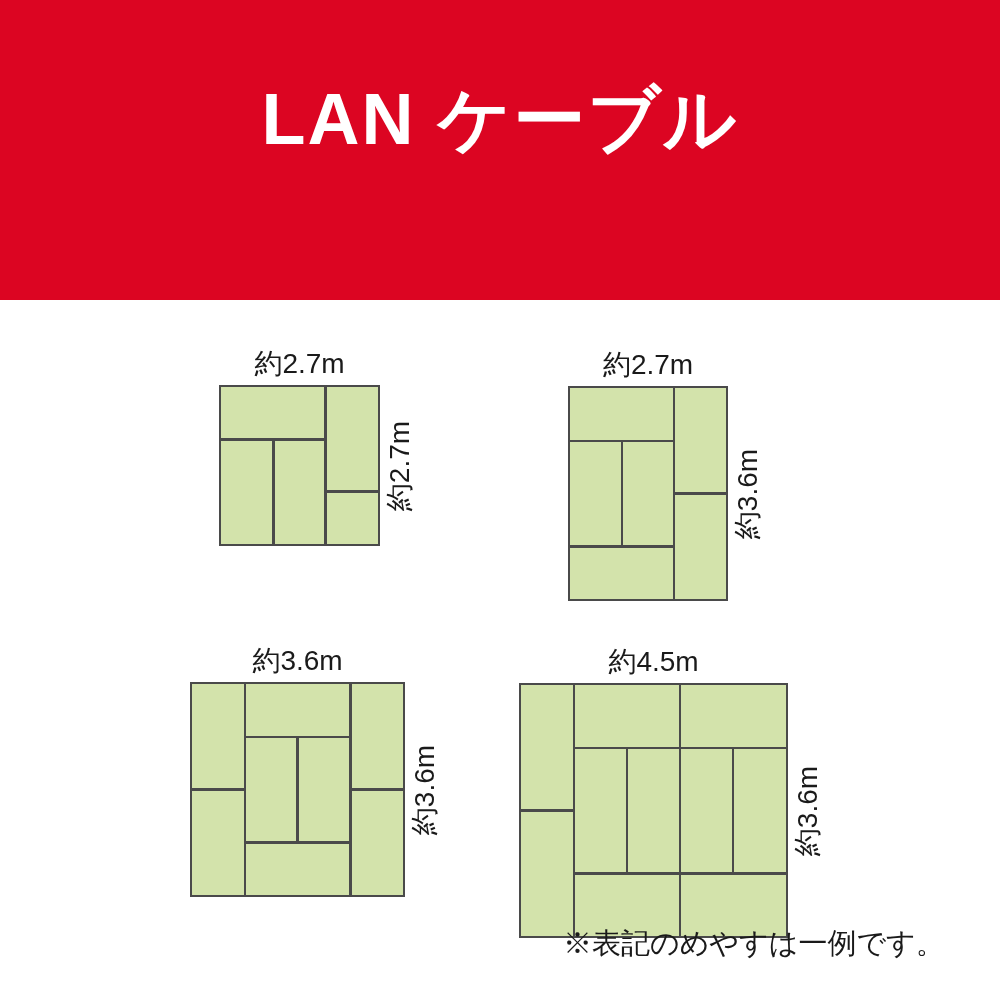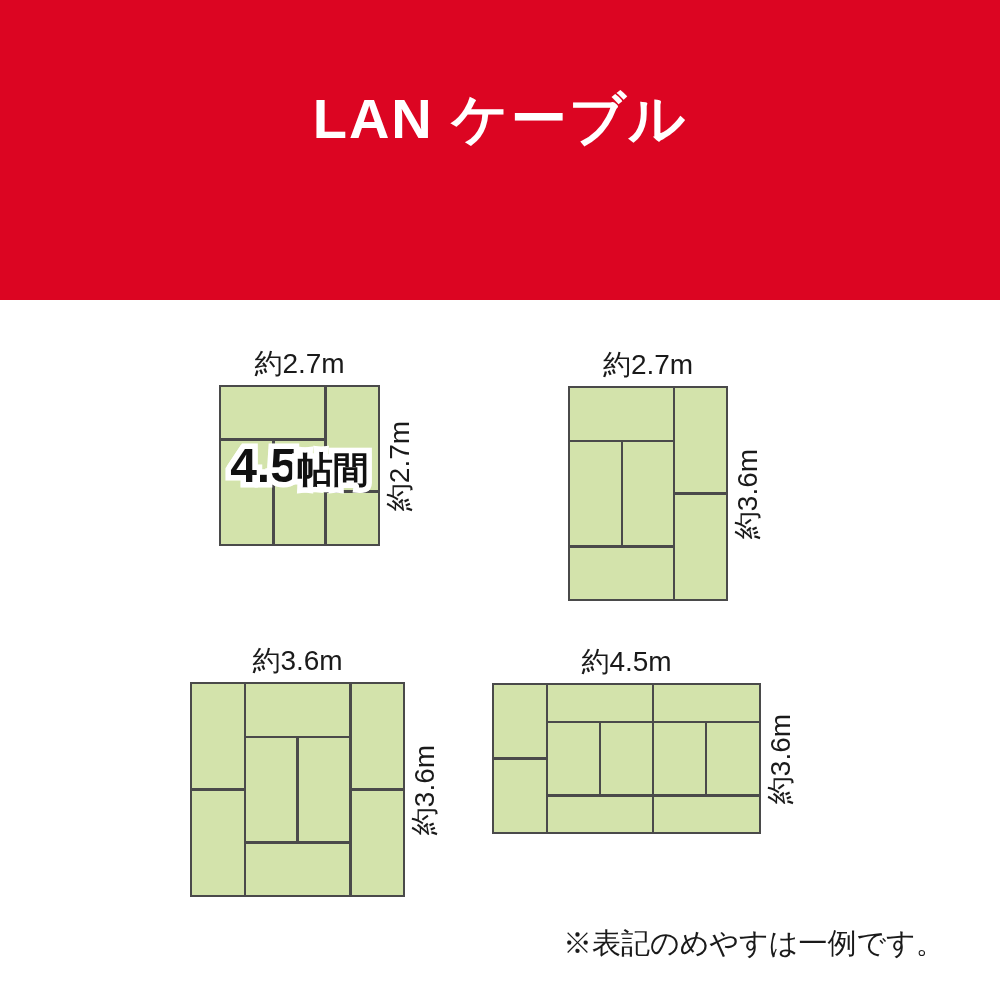--- a/index.html
+++ b/index.html
@@ -22,35 +22,35 @@
     left: 0; top: 0;
     width: 1000px; height: 300px;
     background: var(--banner-bg, #dc0522);
   }
   .banner .title-line {
     position: absolute;
     left: 0;
     width: 100%;
     text-align: center;
     color: var(--banner-text, #ffffff);
-    font-size: 56px;
+    font-size: 72px;
     font-weight: 700;
     line-height: 80px;
     letter-spacing: 2px;
     white-space: nowrap;
   }
   .banner .line1 { top: 79px; }
   .banner .line2 { top: 185px; letter-spacing: 3px; }
 
   
   .room-wrap { position: absolute; }
   #room-45  { left: 219px; top: 385px; width: 161px; height: 161px; }
   #room-6   { left: 568px; top: 386px; width: 160px; height: 215px; }
   #room-8   { left: 190px; top: 682px; width: 215px; height: 215px; }
-  #room-10  { left: 492px; top: 683px; width: 269px; height: 151px; }
+  #room-10  { left: 519px; top: 683px; width: 269px; height: 255px; }
 
   .room-box {
     position: absolute;
     left: 0; top: 0; right: 0; bottom: 0;
     background: var(--tatami-fill, #d3e3ab);
     border: 2.5px solid var(--tatami-line, #4a4a4a);
     box-sizing: border-box;
   }
   .divider {
     position: absolute;
@@ -135,23 +135,20 @@
   <div class="dim-top">約2.7m</div>
   <div class="dim-side">
     <span class="vtext">約2.7m</span>
   </div>
   <div class="room-box">
       <div class="divider" style="top: calc(33.33% - 1.25px); left: 0%; width: 66.67%; height: 2.5px;"></div>
       <div class="divider" style="left: calc(66.67% - 1.25px); top: 0%; height: 100%; width: 2.5px;"></div>
       <div class="divider" style="top: calc(66.67% - 1.25px); left: 66.67%; width: 33.33%; height: 2.5px;"></div>
       <div class="divider" style="left: calc(33.33% - 1.25px); top: 33.33%; height: 66.67%; width: 2.5px;"></div>
     </div>
-  <div class="room-label">
-    <span class="num">4.5</span><span class="suffix">帖間</span>
-  </div>
 </div>
 
 <div class="room-wrap" id="room-6">
   <div class="dim-top">約2.7m</div>
   <div class="dim-side">
     <span class="vtext">約3.6m</span>
   </div>
   <div class="room-box">
       <div class="divider" style="left: calc(66.67% - 1.25px); top: 0%; height: 100%; width: 2.5px;"></div>
       <div class="divider" style="top: calc(25% - 1.25px); left: 0%; width: 66.67%; height: 2.5px;"></div>

